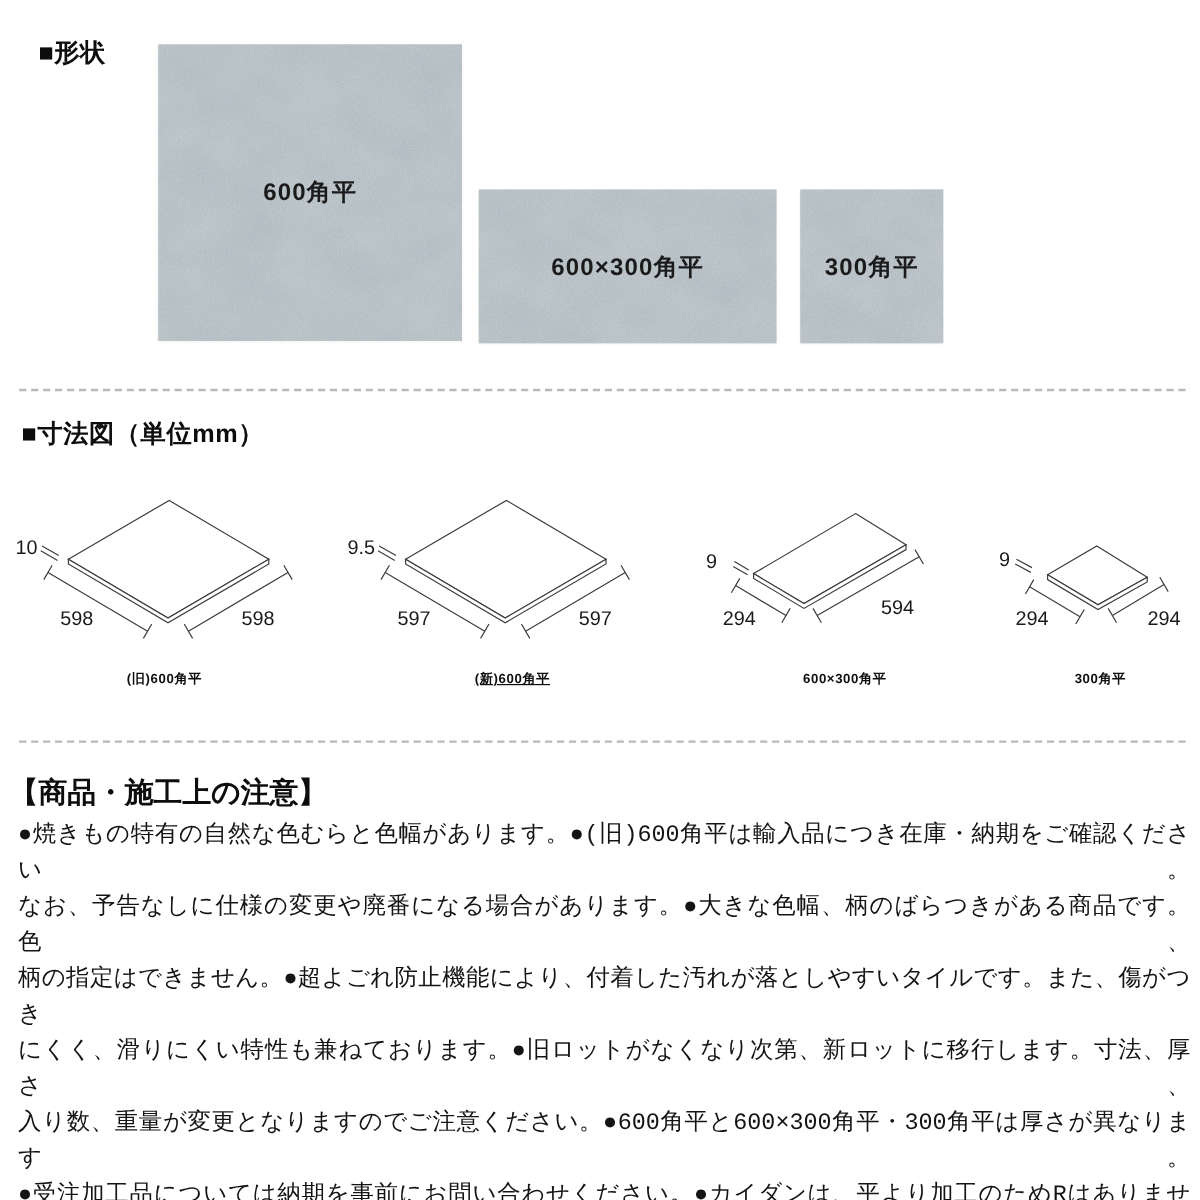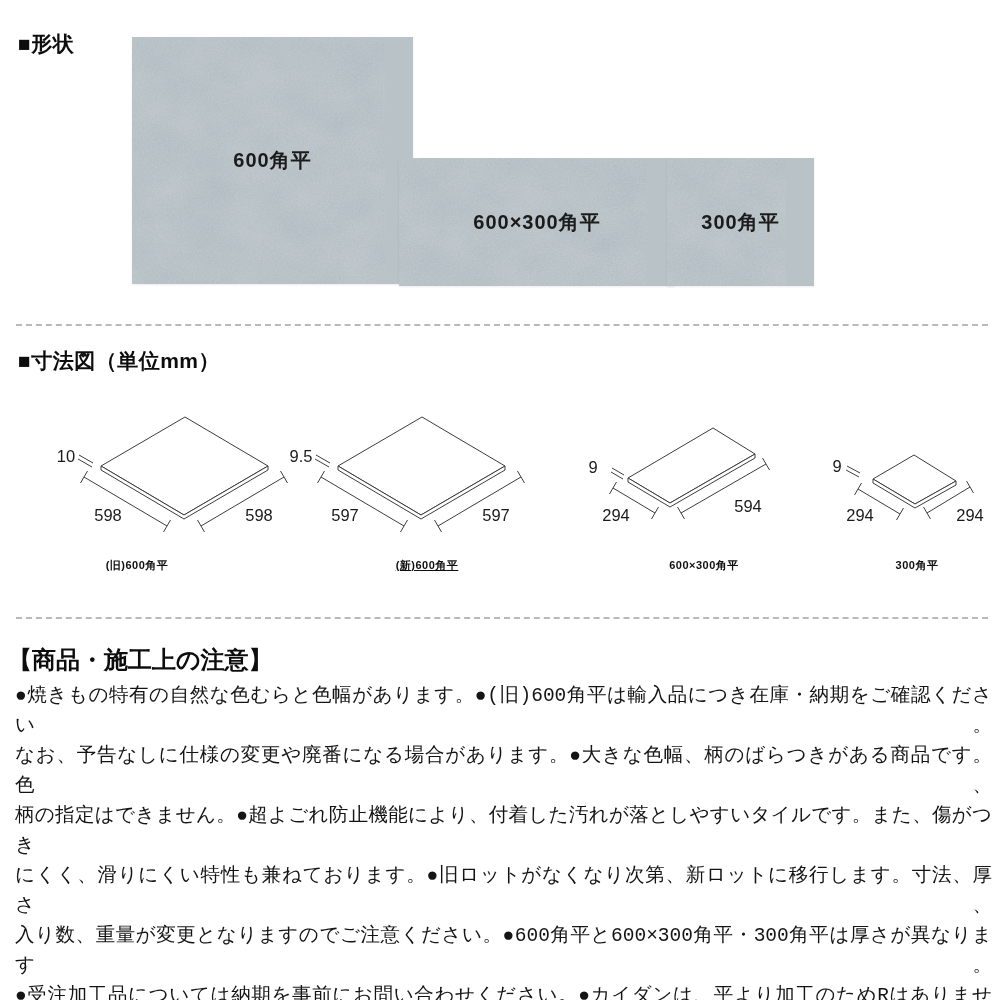--- a/index.html
+++ b/index.html
@@ -5,21 +5,21 @@
   html,body{margin:0;padding:0;background:#ffffff;}
   .page{
     position:relative;width:1000px;height:1000px;background:#ffffff;
     font-family:"Liberation Sans",sans-serif;color:#111;overflow:hidden;
   }
   .sec-header{
     position:absolute;font-size:21px;font-weight:700;color:#0d0d0d;letter-spacing:0.5px;
     white-space:nowrap;
   }
   
-  .tile{position:absolute;background:#b9c2c6;box-shadow:0 1px 2px rgba(0,0,0,0.08);padding-left:28px;}
+  .tile{position:absolute;background:#b9c2c6;box-shadow:0 1px 2px rgba(0,0,0,0.08);}
   .tile svg{position:absolute;left:0;top:0;display:block;}
   .tile-label{
     position:absolute;left:0;top:0;right:0;bottom:0;
     display:flex;align-items:center;justify-content:center;
     font-size:20px;font-weight:600;color:#1b1b1b;letter-spacing:1px;white-space:nowrap;
   }
   
   .divider{position:absolute;left:16px;width:972px;height:0;border-top:2px dashed #b9b9b9;}
   
   .diagram{position:absolute;top:405px;}
@@ -51,21 +51,21 @@
       </filter>
       <filter id="grain" x="-10%" y="-10%" width="120%" height="120%">
         <feTurbulence type="fractalNoise" baseFrequency="0.55 0.75" numOctaves="2" seed="5" result="t"></feTurbulence>
         <feColorMatrix in="t" type="luminanceToAlpha" result="a"></feColorMatrix>
         <feFlood flood-color="#ffffff" result="c"></feFlood>
         <feComposite in="c" in2="a" operator="in"></feComposite>
       </filter>
     </defs>
   </svg>
 
-  <div class="sec-header" style="left:18px;top:30px;">■形状</div>
+  <div class="sec-header" style="left:32px;top:30px;">■形状</div>
 
   <div class="tile" style="left:132px;top:37px;width:253px;height:247px;">
     <svg width="253" height="247">
       <rect width="253" height="247" fill="#b9c2c6"></rect>
       <rect width="253" height="247" filter="url(#mottle)" opacity="0.55"></rect>
       <rect width="253" height="247" filter="url(#grain)" opacity="0.28"></rect>
     </svg>
     <span class="tile-label">600角平</span>
   </div>
 
@@ -84,21 +84,21 @@
       <rect width="119" height="128" filter="url(#mottle)" opacity="0.55"></rect>
       <rect width="119" height="128" filter="url(#grain)" opacity="0.28"></rect>
     </svg>
     <span class="tile-label">300角平</span>
   </div>
 
   <div class="divider" style="top:324px;"></div>
 
   <div class="sec-header" style="left:18px;top:347px;">■寸法図（単位mm）</div>
 
-  <div class="diagram" style="left:16px;padding-left:28px;">
+  <div class="diagram" style="left:0px;">
     <svg width="280" height="135" viewBox="0 0 280 135">
       <polygon class="dia-face" points="141,12 224,61 140,110 57,61"></polygon>
       <polygon class="dia-face" points="57,61 140,110 224,61 224,65 140,114 57,65"></polygon>
       <path class="dia-line" d="M40,72 L123,121"></path>
       <path class="dia-line" d="M43.5,66 L36.5,78 M126.5,115 L119.5,127"></path>
       <path class="dia-line" d="M157,121 L240,72"></path>
       <path class="dia-line" d="M153.5,115 L160.5,127 M236.5,66 L243.5,78"></path>
       <path class="dia-line" d="M35,50 L49,58 M34,54 L48,62"></path>
       <text class="dia-text" x="22" y="57" text-anchor="middle">10</text>
       <text class="dia-text" x="64" y="116" text-anchor="middle">598</text>

